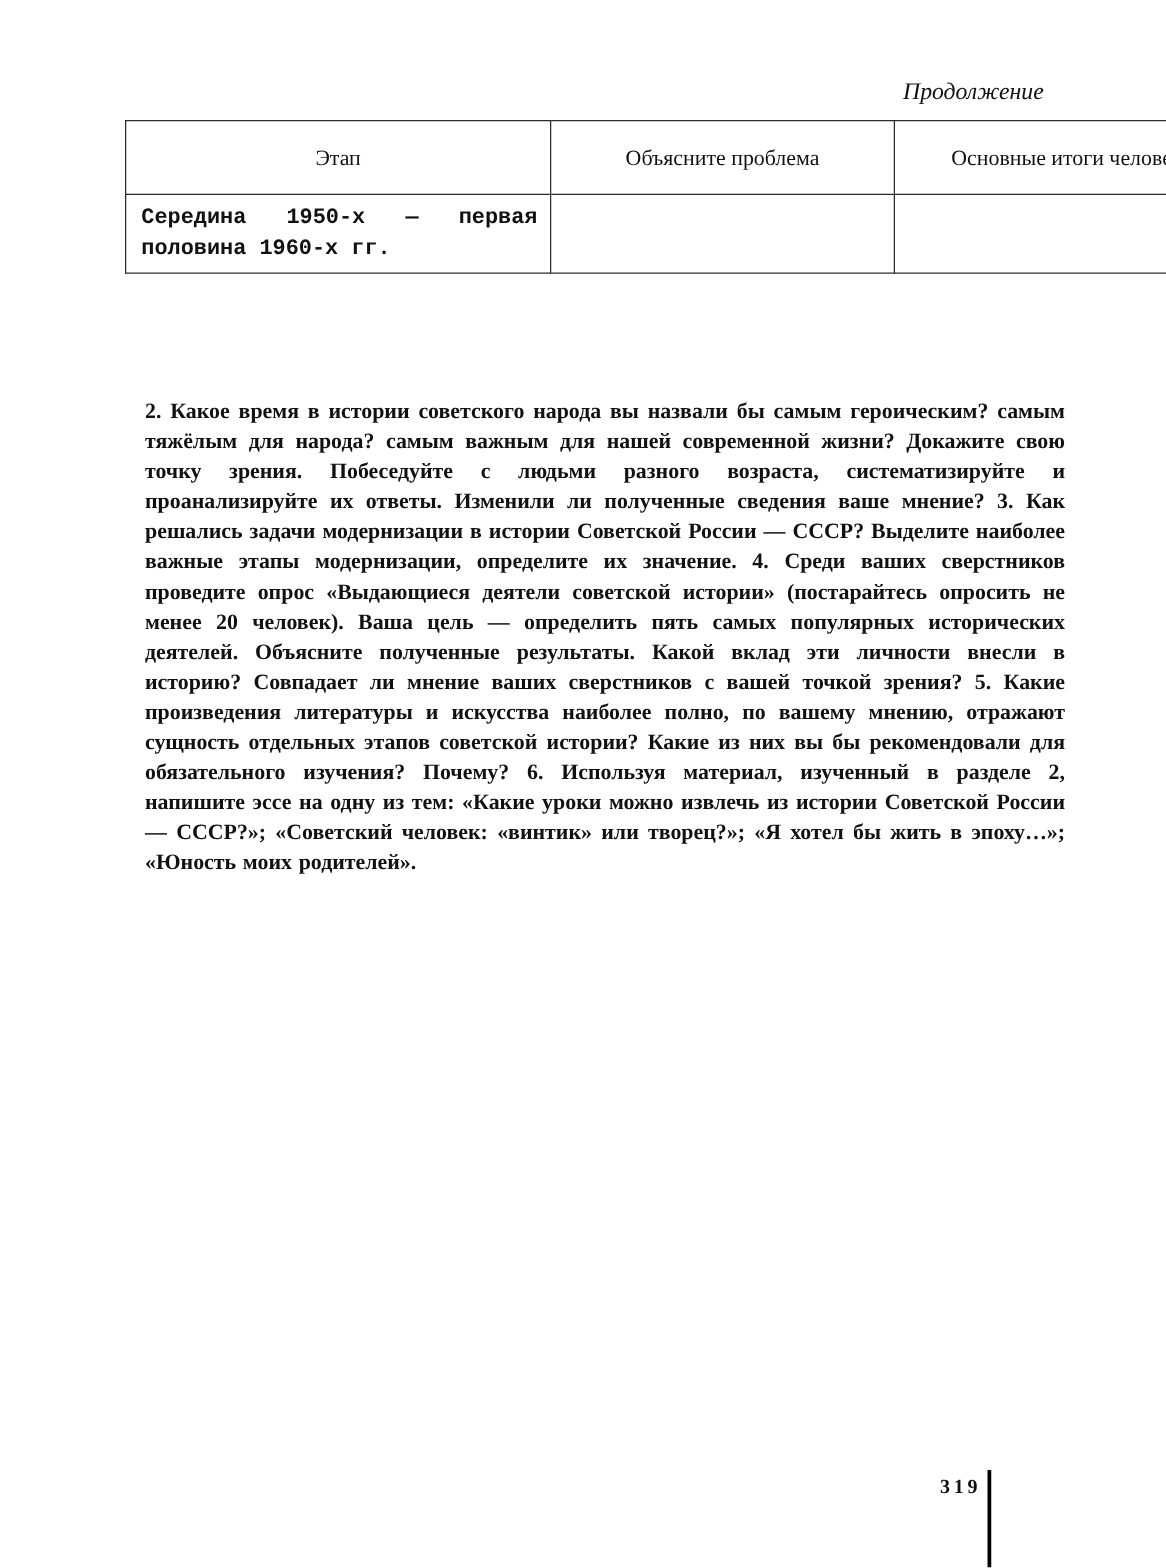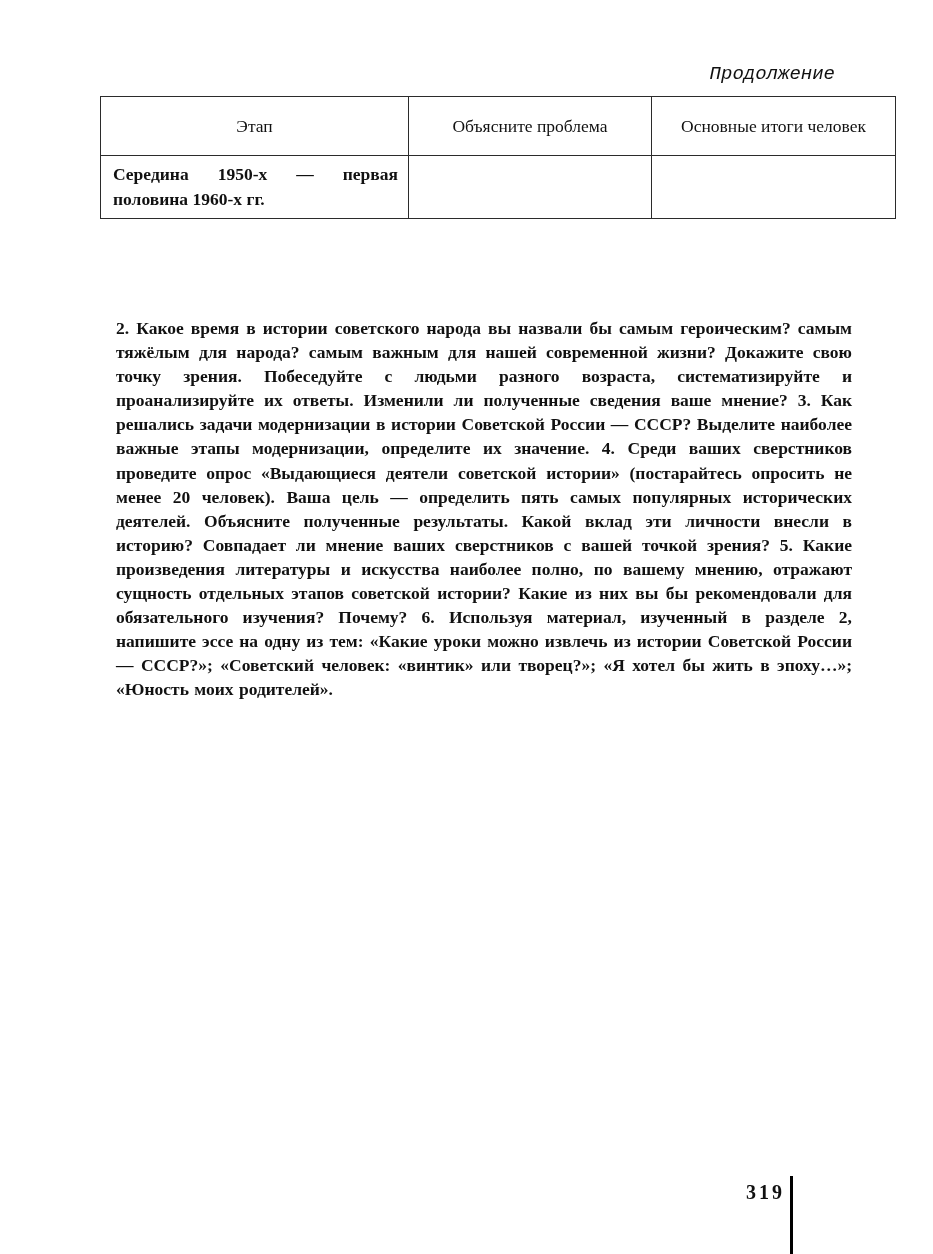--- a/index.html
+++ b/index.html
@@ -13,21 +13,20 @@
     overflow: hidden;
   }
   .continuation {
     position: absolute;
     top: 63px;
     left: 100px;
     width: 735px;
     text-align: right;
     font-style: italic;
     font-size: 19px;
-    font-family: Liberation Mono, monospace;
   }
   table.grid {
     position: absolute;
     top: 96px;
     left: 100px;
     width: 732px;
     border-collapse: collapse;
     table-layout: fixed;
   }
   table.grid th, table.grid td {
@@ -35,32 +34,32 @@
   }
   .c1 { width: 287px; }
   .c2 { width: 222px; }
   .c3 { width: 223px; }
   table.grid th {
     font-weight: normal;
     font-size: 17.5px;
     line-height: 23px;
     text-align: center;
     vertical-align: middle;
-    padding: 5px 10px;
+    padding: 5px 26px;
     height: 48px;
   }
   table.grid td {
     font-weight: bold;
     font-size: 17.5px;
     line-height: 25px;
     vertical-align: top;
     padding: 6px 10px 6px 12px;
   }
   td.stage-wrap { text-align: justify; }
-  tr.row-tall td { height: 50px; }
+  tr.row-tall td { height: 50px; font-family: Liberation Mono, monospace; }
   tr.row-short td { height: 22px; }
   .questions {
     position: absolute;
     top: 316px;
     left: 100px;
     width: 736px;
     font-size: 17.5px;
     line-height: 24.1px;
     font-weight: bold;
     text-align: justify;
@@ -69,21 +68,21 @@
     word-spacing: 1px;
     margin-left: 16px;
   }
   .qnum { font-weight: bold; }
   .pageno {
     position: absolute;
     top: 1181px;
     left: 665px;
     width: 120px;
     text-align: right;
-    font-size: 20px;
+    font-size: 16px;
     font-weight: bold;
     letter-spacing: 3px;
   }
   .footer-rule {
     position: absolute;
     left: 790px;
     top: 1176px;
     width: 3px;
     height: 78px;
     background: #000;

